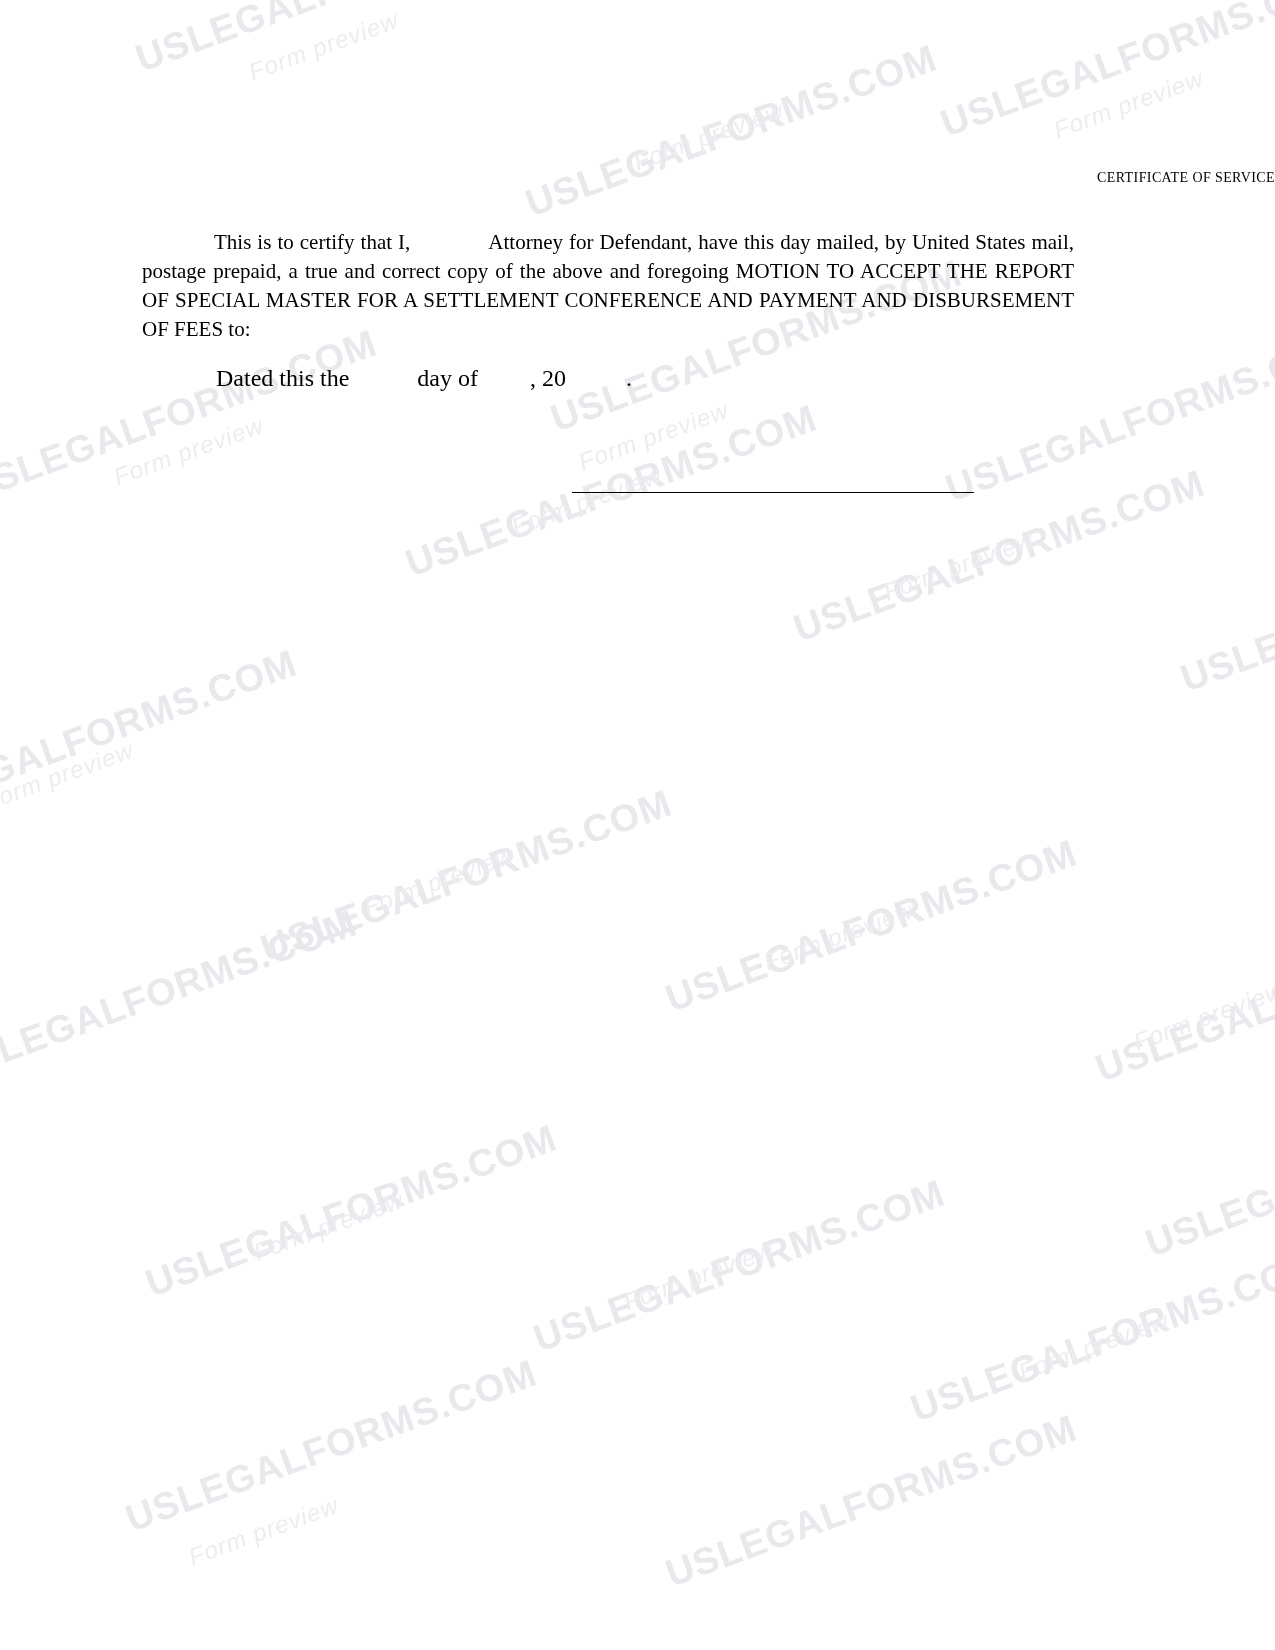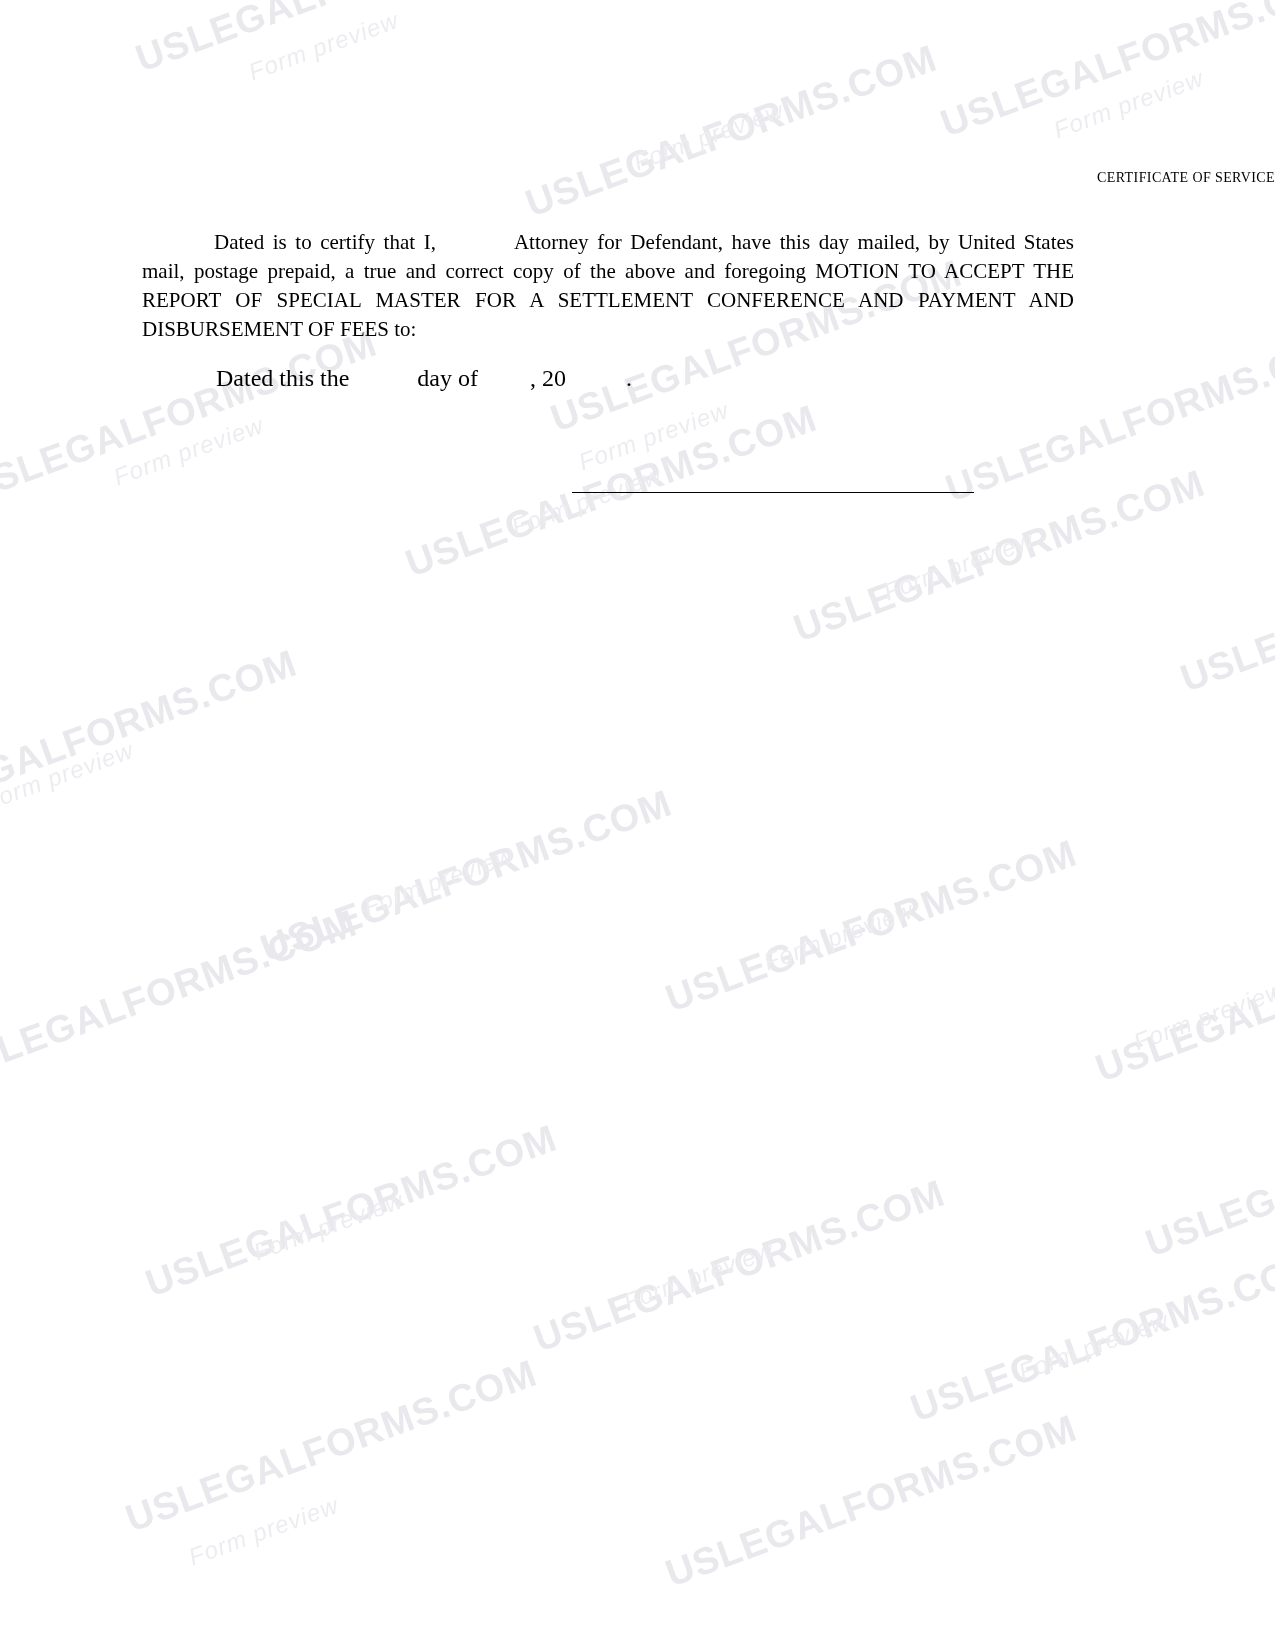--- a/index.html
+++ b/index.html
@@ -157,21 +157,21 @@
     <div class="wm wm-brand" style="left:120px; top:1500px;">USLEGALFORMS.COM</div>
     <div class="wm wm-sub" style="left:185px; top:1545px;">Form preview</div>
     <div class="wm wm-brand" style="left:660px; top:1555px;">USLEGALFORMS.COM</div>
   </div>
 
   <div class="doc">
 
     <div class="doc-title">CERTIFICATE OF SERVICE</div>
 
     <div class="body-block">
-      <span class="indent"></span><span>Dated is to certify that I,</span><span class="gap-name"></span><span>Attorney for Defendant, have this day mailed, by United States mail, postage prepaid, a true and correct copy of the above and foregoing MOTION TO ACCEPT THE REPORT OF SPECIAL MASTER FOR A SETTLEMENT CONFERENCE AND PAYMENT AND DISBURSEMENT OF FEES to:</span>
+      <span class="indent"></span><span>This is to certify that I,</span><span class="gap-name"></span><span>Attorney for Defendant, have this day mailed, by United States mail, postage prepaid, a true and correct copy of the above and foregoing MOTION TO ACCEPT THE REPORT OF SPECIAL MASTER FOR A SETTLEMENT CONFERENCE AND PAYMENT AND DISBURSEMENT OF FEES to:</span>
     </div>
 
     <div class="dated-line">
       <span class="lead"></span><span>Dated this the</span><span class="gap-day"></span><span>day of</span><span class="gap-month"></span><span>, 20</span><span class="gap-year"></span><span>.</span>
     </div>
 
     <div class="signature-rule"></div>
 
   </div>
 </div>

